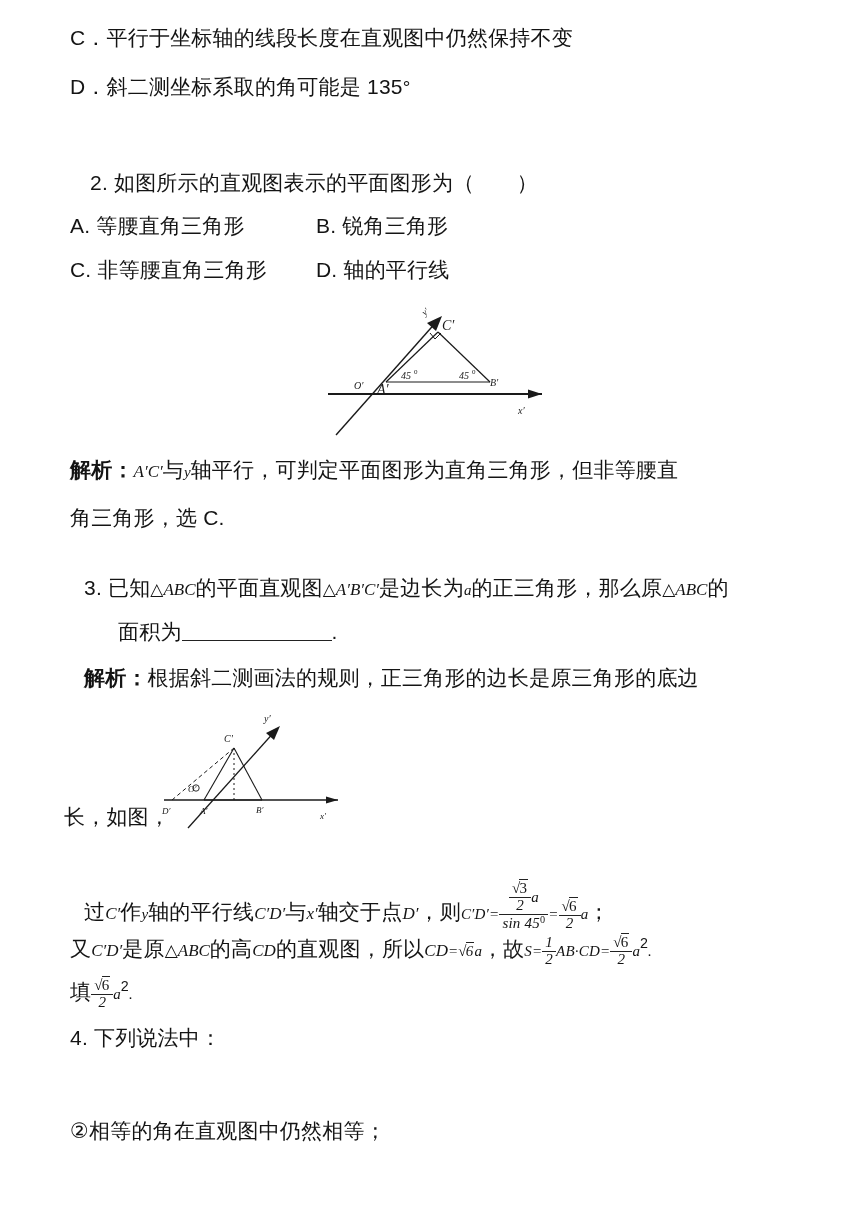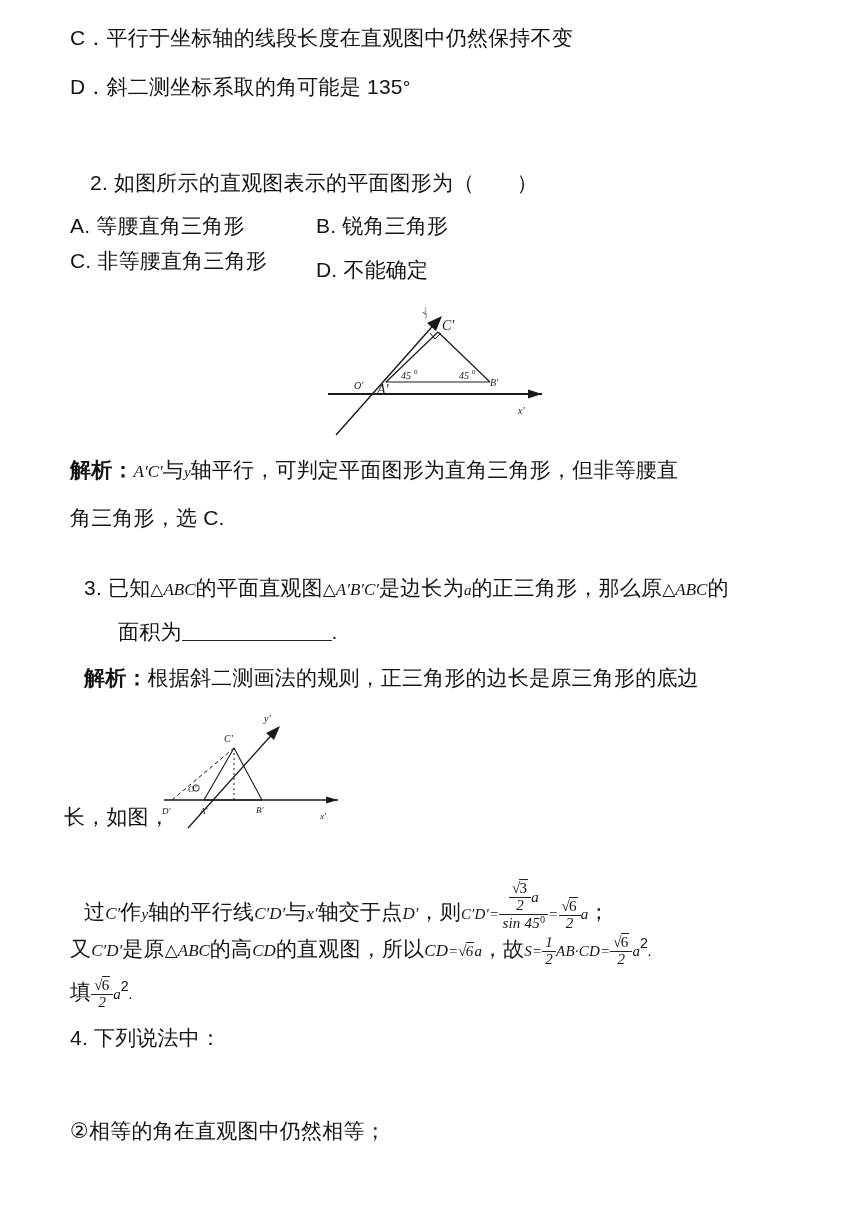--- a/index.html
+++ b/index.html
@@ -94,22 +94,22 @@
   <div class="line" style="left:70px; top:76px;">
     <span>D．斜二测坐标系取的角可能是 135</span><span class="deg">°</span>
   </div>
 
 
   <div class="line" style="left:70px; top:172px;margin-left:20px;">2. 如图所示的直观图表示的平面图形为（　　）</div>
 
   <div class="line" style="left:70px; top:215px;">A. 等腰直角三角形</div>
   <div class="line" style="left:316px; top:215px;">B. 锐角三角形</div>
 
-  <div class="line" style="left:70px; top:250px;">C. 非等腰直角三角形</div>
-  <div class="line" style="left:316px; top:259px;">D. 不能确定</div>
+  <div class="line" style="left:70px; top:259px;">C. 非等腰直角三角形</div>
+  <div class="line" style="left:316px; top:259px;">D. 轴的平行线</div>
 
   <div class="fig" style="left:322px; top:300px;">
     <svg width="240" height="140" viewBox="0 0 240 140">
 
       <line x1="6" y1="94" x2="220" y2="94" stroke="#1a1a1a" stroke-width="2"></line>
       <polygon points="220,94 206,89.5 206,98.5" fill="#1a1a1a"></polygon>
 
       <line x1="14" y1="135" x2="116" y2="20" stroke="#1a1a1a" stroke-width="1.4"></line>
       <polygon points="120,16 105,23 114,31" fill="#1a1a1a"></polygon>
 

